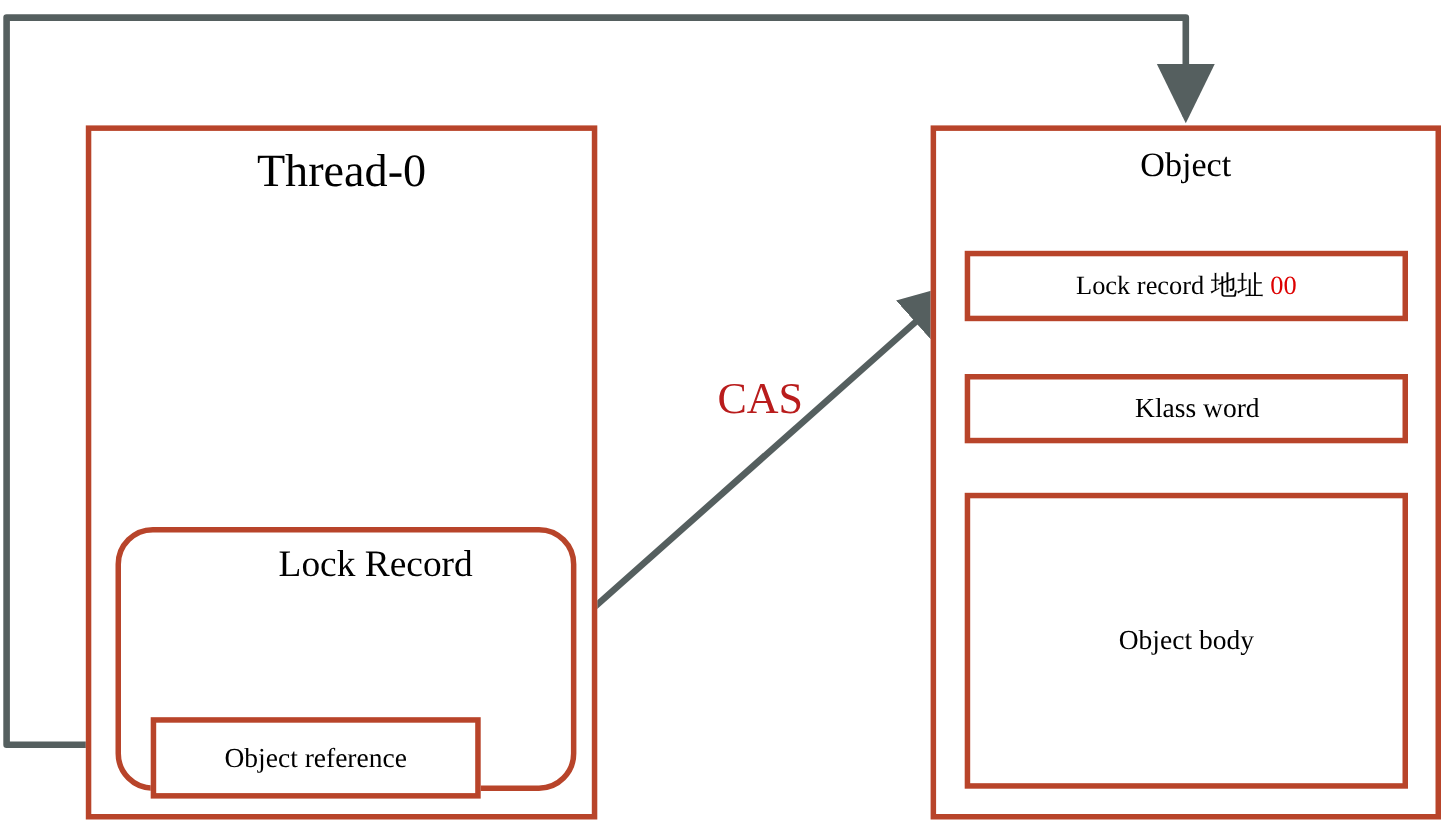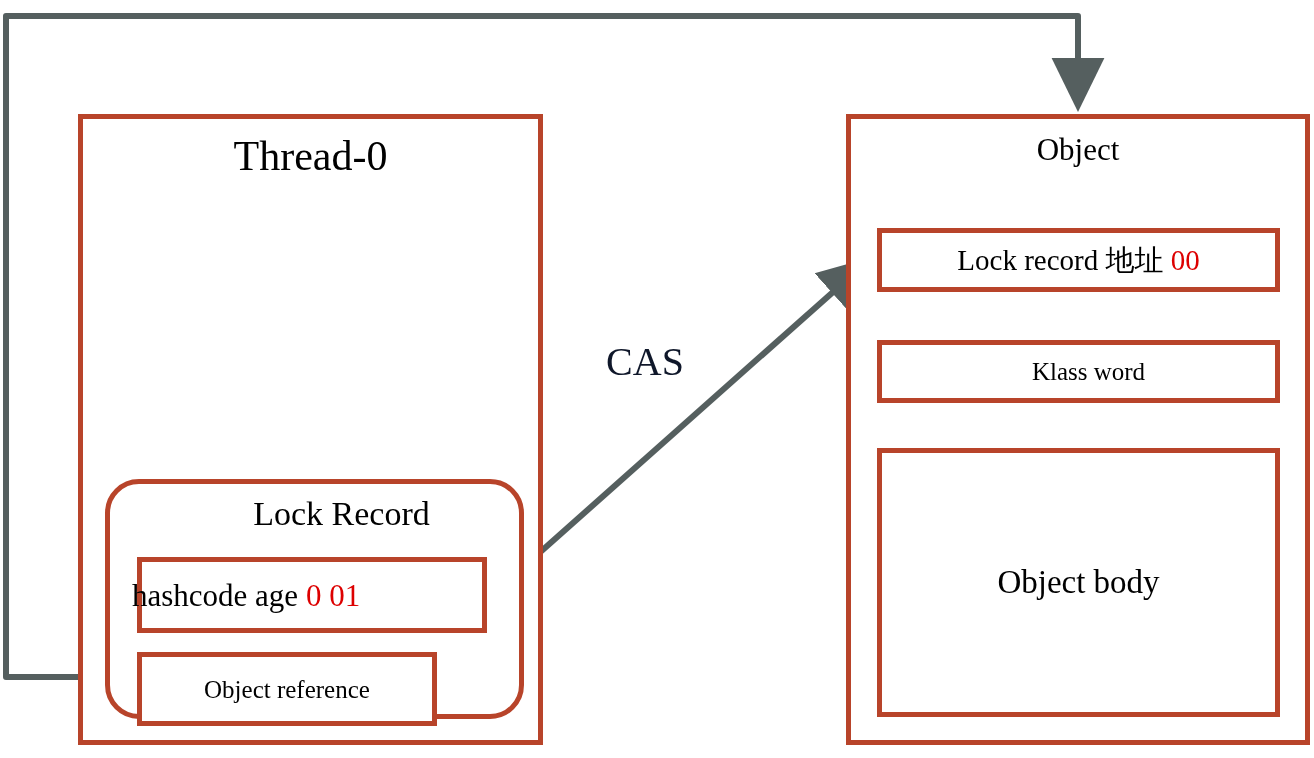--- a/index.html
+++ b/index.html
@@ -102,44 +102,44 @@
   #object-title {
     left: 846px; top: 132px;
     width: 464px;
     font-size: 31px;
   }
   #lockrecord-addr-box {
     left: 877px; top: 228px;
     width: 403px; height: 64px;
   }
   #lockrecord-addr-text {
-    font-size: 29px;
+    font-size: 24px;
   }
   #klass-word-box {
     left: 877px; top: 340px;
     width: 403px; height: 63px; padding-left: 20px;
   }
   #klass-word-text {
     font-size: 25px;
   }
   #object-body-box {
     left: 877px; top: 448px;
     width: 403px; height: 269px;
   }
   #object-body-text {
-    font-size: 33px;
+    font-size: 25px;
   }
 
   #cas-label {
     position: absolute;
     left: 560px; top: 338px;
     width: 170px;
-    text-align: center;
+    text-align: right;
     font-size: 40px;
-    color: #0f172a;
+    color: #b91c1c;
   }
 
   
   #connectors {
     position: absolute;
     left: 0; top: 0;
     width: 1314px; height: 758px;
     pointer-events: none;
   }
 </style>
@@ -162,23 +162,20 @@
 
     <line x1="502" y1="586" x2="868" y2="261" stroke="#555f5f" stroke-width="6" marker-start="url(#arrowStart)" marker-end="url(#arrowEnd)"></line>
   </svg>
 
   <div class="outer-box" id="thread-box"></div>
   <div class="box-title" id="thread-title">Thread-0</div>
 
   <div class="rounded-box" id="lock-record-group"></div>
   <div class="box-title" id="lock-record-title">Lock Record</div>
 
-  <div class="inner-box" id="hashcode-box">
-    <span class="cell-text" id="hashcode-text"><span>hashcode age </span><span class="red">0 01</span></span>
-  </div>
 
   <div class="inner-box" id="objref-box">
     <span class="cell-text" id="objref-text">Object reference</span>
   </div>
 
   <div id="cas-label">CAS</div>
 
   <div class="outer-box" id="object-box"></div>
   <div class="box-title" id="object-title">Object</div>
 

